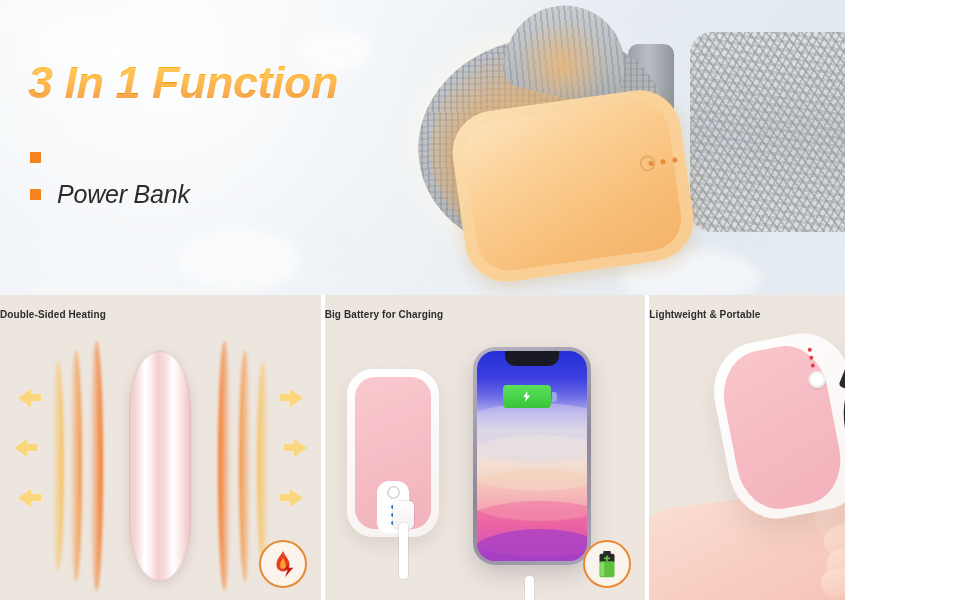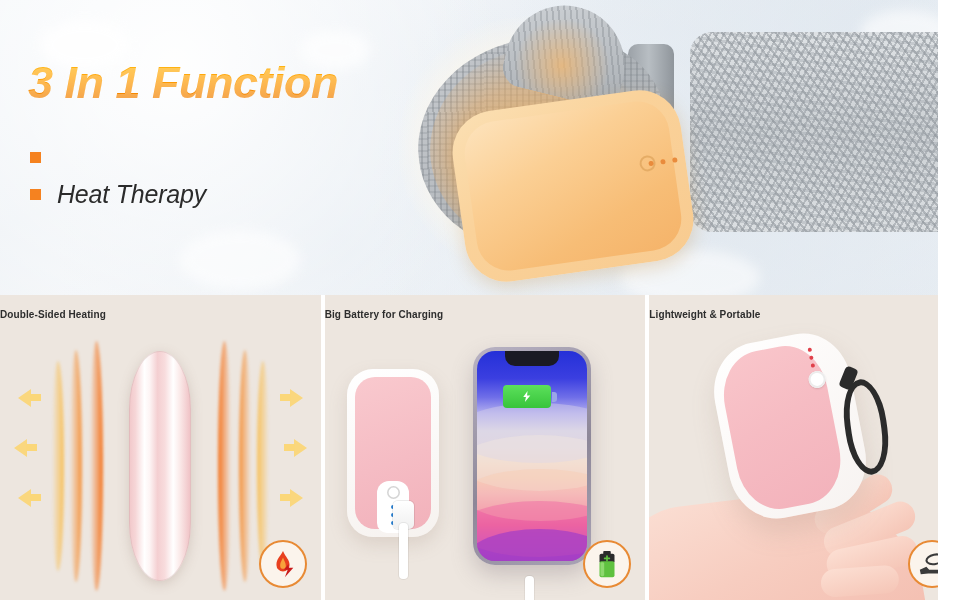--- a/index.html
+++ b/index.html
@@ -2,21 +2,21 @@
 <html><head>
 <meta charset="utf-8">
 <style>
   * { margin:0; padding:0; box-sizing:border-box; }
   html,body { width:970px; height:600px; overflow:hidden; }
   body {
     font-family:"Liberation Sans", sans-serif;
     background:#ffffff;
     position:relative;
   }
-  .stage { position:relative; width:938px; height:600px; overflow:hidden; }
+  .stage { position:relative; width:845px; height:600px; overflow:hidden; }
 
   
   .hero {
     position:absolute; left:0; top:0; width:970px; height:295px;
     background:
       radial-gradient(circle at 18% 22%, rgba(255,255,255,.95) 0%, rgba(255,255,255,0) 40%),
       radial-gradient(circle at 72% 70%, rgba(222,230,238,.75) 0%, rgba(255,255,255,0) 45%),
       radial-gradient(circle at 35% 80%, rgba(228,235,242,.7) 0%, rgba(255,255,255,0) 42%),
       radial-gradient(circle at 90% 12%, rgba(215,225,235,.6) 0%, rgba(255,255,255,0) 40%),
       linear-gradient(160deg,#f4f7fa 0%, #eef2f6 35%, #f6f8fa 65%, #eaeff4 100%);
@@ -287,21 +287,21 @@
     </div>
 
     <h1 class="hero-title">3 In 1 Function</h1>
 
     <ul class="bullets">
       <li class="bullet-row">
         <span class="bullet-sq"></span>
       </li>
       <li class="bullet-row">
         <span class="bullet-sq"></span>
-        <span class="bullet-tx">Heat Therapy</span>
+        <span class="bullet-tx">Power Bank</span>
       </li>
     </ul>
   </section>
 
   <section class="panels">
 
     <article class="panel">
       <h2 class="panel-title">Double-Sided Heating</h2>
       <div class="panel-art">
 

